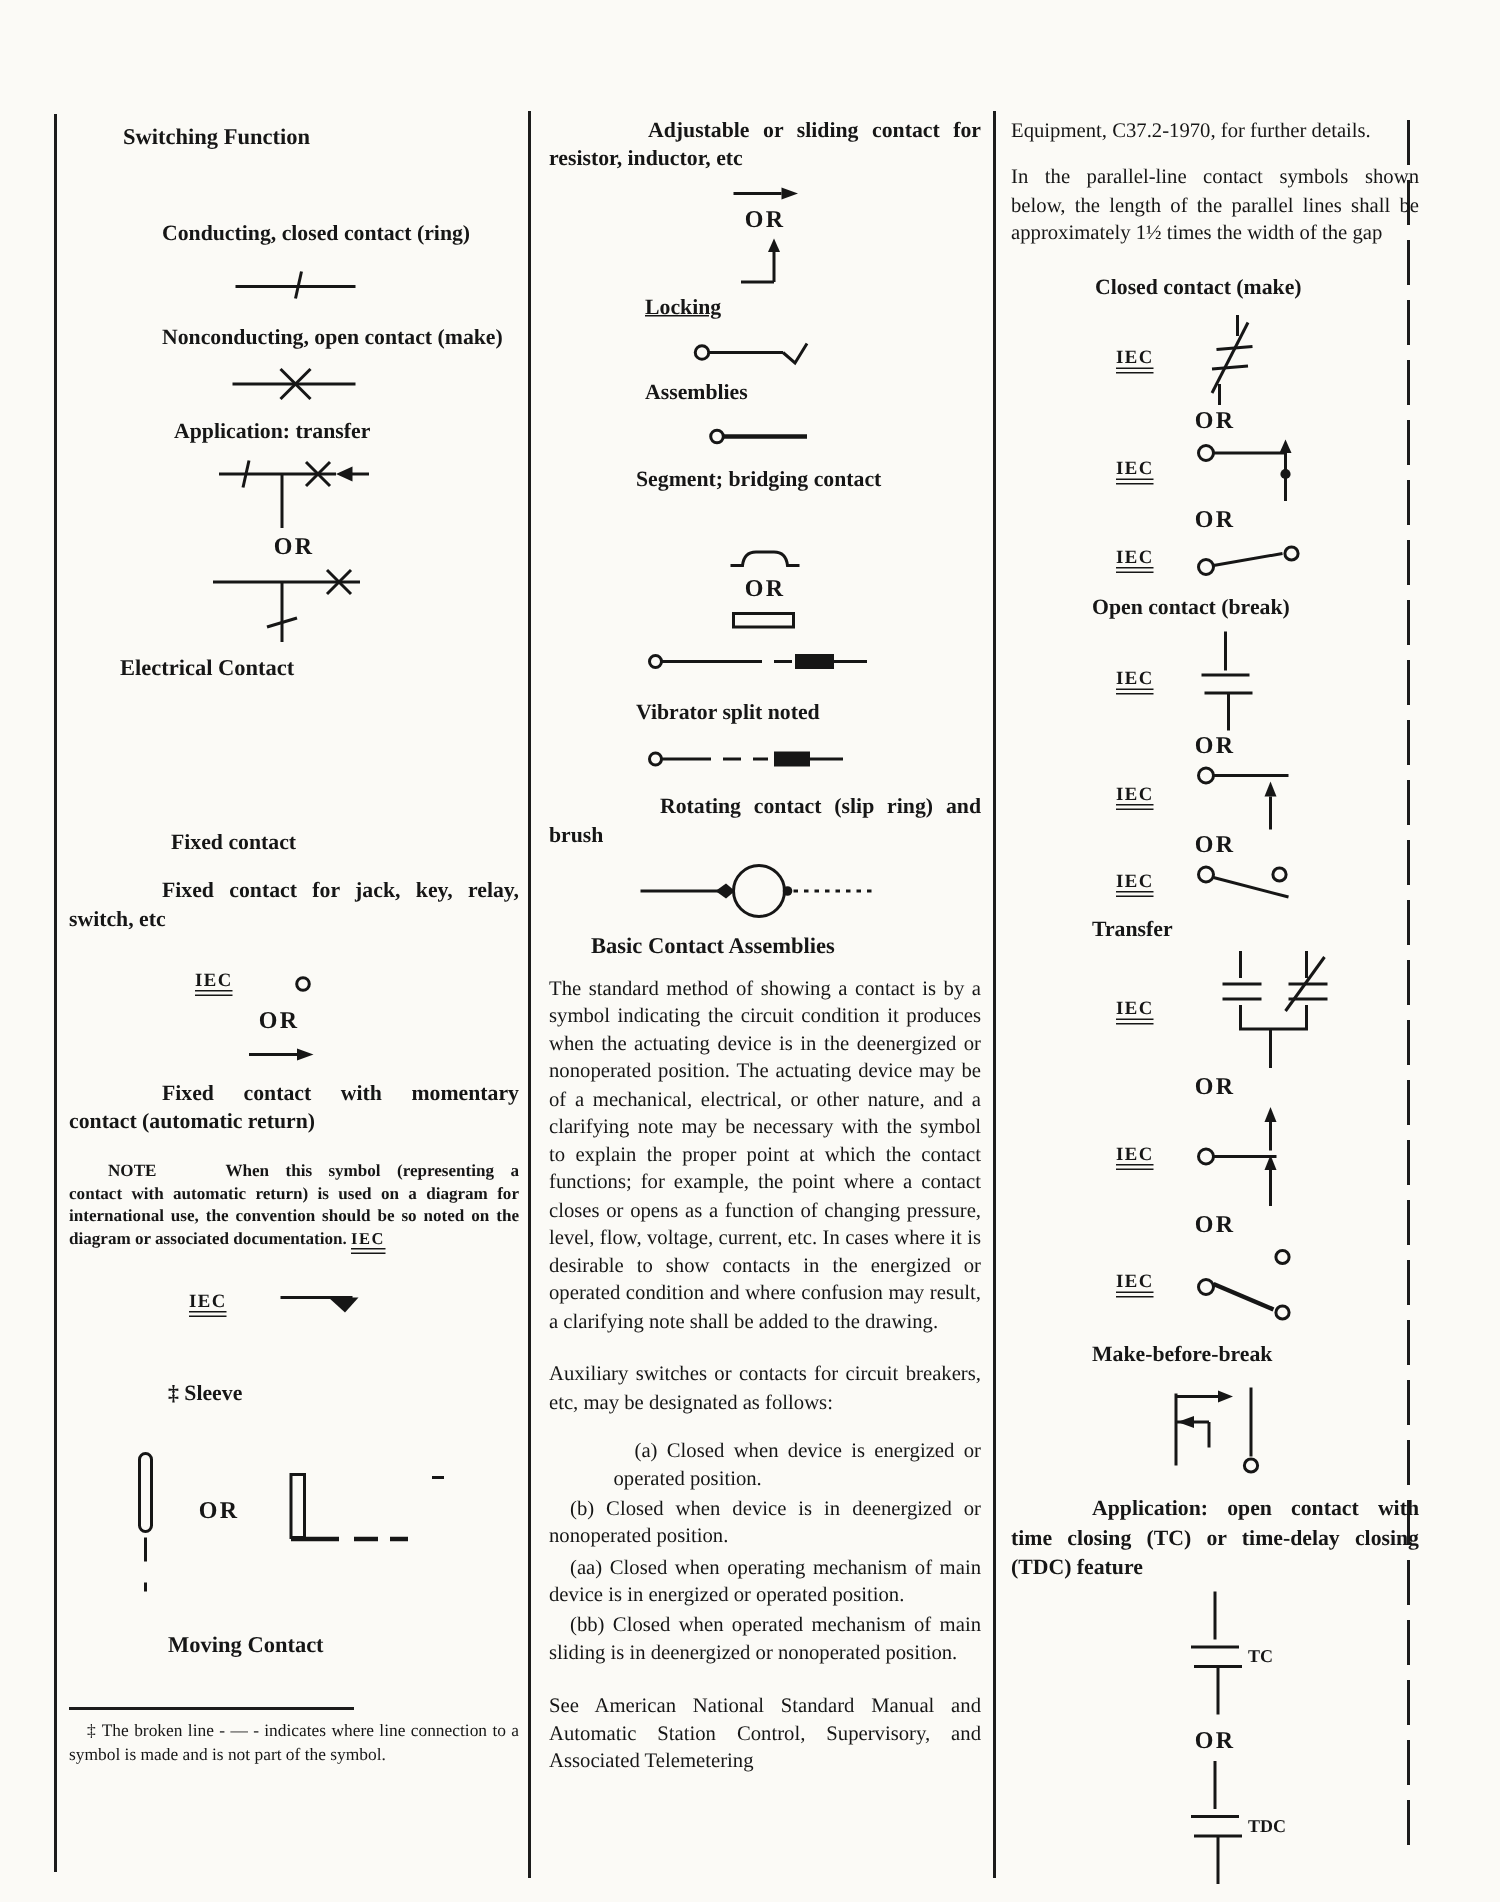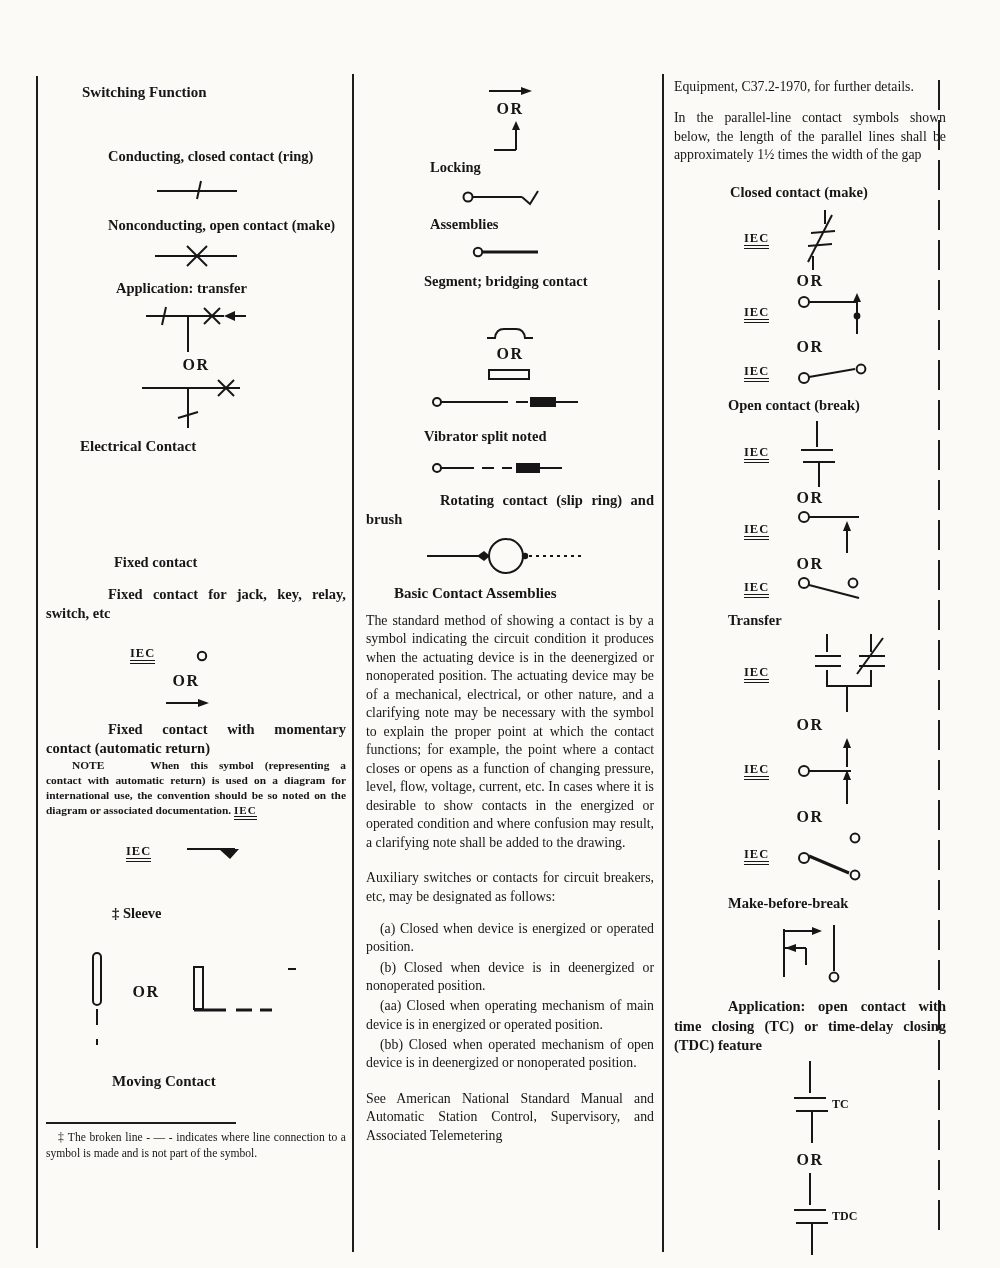--- a/index.html
+++ b/index.html
@@ -101,21 +101,21 @@
       </svg>
     </div>
     <p class="or" style="margin-top:8px;margin-left:-20px;">OR</p>
     <svg class="sym" style="margin-top:6px;margin-left:118px;" width="46" height="14">
       <line class="stk" x1="2" y1="7" x2="34" y2="7"></line>
       <polygon class="fil" points="34,3 45,7 34,11"></polygon>
     </svg>
 
     <p class="lbl" style="margin-top:10px;text-indent:62px;">Fixed contact with momentary contact (automatic return)</p>
 
-    <p class="note" style="">
+    <p class="note" style="margin-top:16px;">
       <span>NOTE</span><span class="notespace"></span><span>When this symbol (representing a contact with automatic return) is used on a diagram for international use, the convention should be so noted on the diagram or associated documentation.</span>
       <span class="iec" style="font-size:11px;">IEC</span>
     </p>
 
     <div class="iecrow" style="margin-top:26px;margin-left:80px;gap:34px;">
       <span class="iec">IEC</span>
       <svg width="58" height="18">
         <line class="stk" x1="2" y1="5" x2="50" y2="5"></line>
         <polygon class="fil" points="34,5 54,5 45,15"></polygon>
       </svg>
@@ -142,32 +142,33 @@
     <p class="head" style="margin:26px 0 0 66px;">Moving Contact</p>
 
     <div style="margin-top:32px;">
       <div class="fnrule"></div>
       <p class="footnote">‡ The broken line  - — -  indicates where line connection to a symbol is made and is not part of the symbol.</p>
     </div>
   </div>
 
   <div class="col col2">
 
+    <p class="lbl" style="text-indent:66px;">Adjustable or sliding contact for resistor, inductor, etc</p>
     <svg class="sym" style="margin-top:6px;" width="46" height="14">
       <line class="stk" x1="2" y1="7" x2="34" y2="7"></line>
       <polygon class="fil" points="34,3 45,7 34,11"></polygon>
     </svg>
     <p class="or" style="margin-top:2px;">OR</p>
     <svg class="sym" style="margin-top:2px;" width="40" height="34">
       <line class="stk" x1="4" y1="30" x2="26" y2="30"></line>
       <line class="stk" x1="26" y1="30" x2="26" y2="8"></line>
       <polygon class="fil" points="22,10 30,10 26,1"></polygon>
     </svg>
 
-    <p class="lbl" style="margin-top:4px;text-indent:64px;">Locking</p>
+    <p class="lbl" style="margin-top:4px;text-indent:64px;text-decoration:underline;">Locking</p>
     <svg class="sym" style="margin-top:8px;" width="100" height="24">
       <circle class="stk" cx="8" cy="12" r="4.5"></circle>
       <line class="stk" x1="12.5" y1="12" x2="62" y2="12"></line>
       <polyline class="stk" points="62,12 70,19 78,6"></polyline>
     </svg>
 
     <p class="lbl" style="margin-top:6px;text-indent:64px;">Assemblies</p>
     <svg class="sym" style="margin-top:10px;" width="80" height="16">
       <circle class="stk" cx="8" cy="8" r="4.2"></circle>
       <line class="stk3" x1="12.5" y1="8" x2="68" y2="8"></line>
@@ -207,24 +208,24 @@
       <circle class="stk" cx="81" cy="23" r="17" stroke-width="2.5"></circle>
       <circle class="fil" cx="100" cy="23" r="3.2"></circle>
       <line class="stk" x1="104" y1="23" x2="160" y2="23" stroke-dasharray="3 4"></line>
     </svg>
 
     <p class="head" style="margin:6px 0 0 28px;">Basic Contact Assemblies</p>
 
     <p class="para" style="margin-top:10px;">The standard method of showing a contact is by a symbol indicating the circuit condition it produces when the actuating device is in the deenergized or nonoperated position. The actuating device may be of a mechanical, electrical, or other nature, and a clarifying note may be necessary with the symbol to explain the proper point at which the contact functions; for example, the point where a contact closes or opens as a function of changing pressure, level, flow, voltage, current, etc. In cases where it is desirable to show contacts in the energized or operated condition and where confusion may result, a clarifying note shall be added to the drawing.</p>
     <p class="para" style="margin-top:17px;">Auxiliary switches or contacts for circuit breakers, etc, may be designated as follows:</p>
 
-    <p class="li" style="margin-top:14px;">(a) Closed when device is energized or operated position.</p>
+    <p class="li" style="margin-top:14px;margin-left:43px;">(a) Closed when device is energized or operated position.</p>
     <p class="li" style="margin-top:2px;">(b) Closed when device is in deenergized or nonoperated position.</p>
     <p class="li" style="margin-top:2px;">(aa) Closed when operating mechanism of main device is in energized or operated position.</p>
-    <p class="li" style="margin-top:2px;">(bb) Closed when operated mechanism of open device is in deenergized or nonoperated position.</p>
+    <p class="li" style="margin-top:2px;">(bb) Closed when operated mechanism of main sliding is in deenergized or nonoperated position.</p>
 
     <p class="para" style="margin-top:17px;">See American National Standard Manual and Automatic Station Control, Supervisory, and Associated Telemetering</p>
   </div>
 
   <div class="col col3">
 
     <p class="para">Equipment, C37.2-1970, for further details.</p>
     <p class="para" style="margin-top:13px;">In the parallel-line contact symbols shown below, the length of the parallel lines shall be approximately 1½ times the width of the gap</p>
 
     <p class="lbl" style="margin:18px 0 0 56px;text-align:left;">Closed contact (make)</p>

